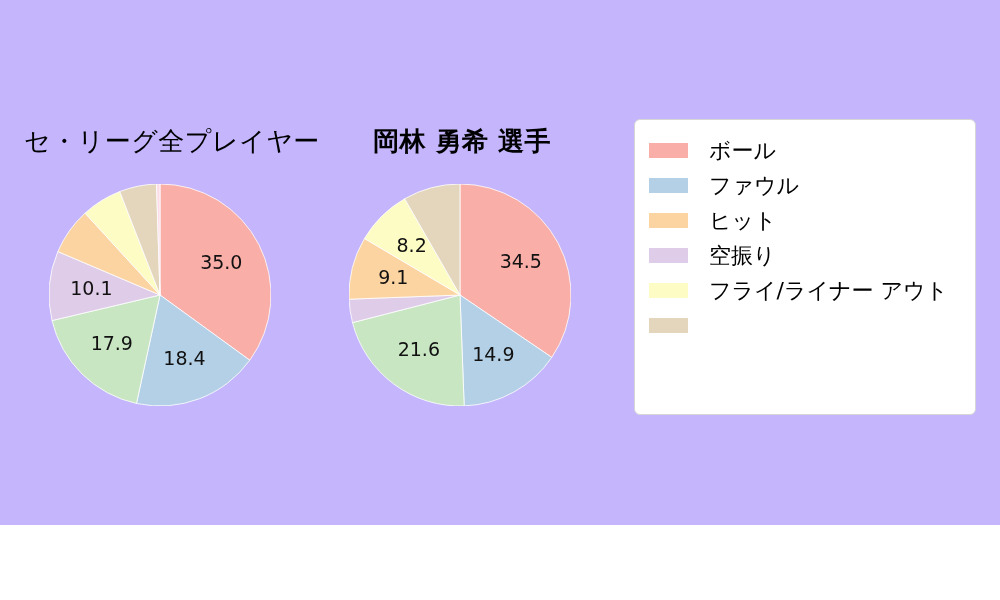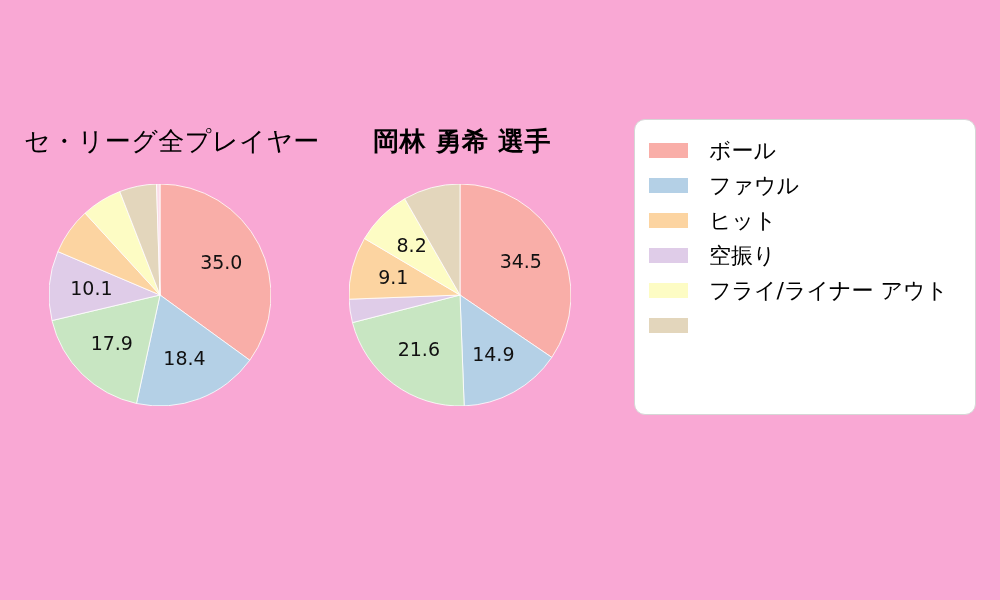--- a/index.html
+++ b/index.html
@@ -3,22 +3,22 @@
 <meta charset="utf-8">
 <style>
   html, body {
     margin: 0;
     padding: 0;
     background: #ffffff;
   }
   #stage {
     position: relative;
     width: 1000px;
-    height: 600px;
-    background: #f9a8d4;
+    height: 525px;
+    background: #c4b5fd;
     overflow: hidden;
     font-family: "DejaVu Sans", "Liberation Sans", sans-serif;
   }
 
   
   .panel-title {
     position: absolute;
     font-size: 26px;
     color: #000000;
     white-space: nowrap;
@@ -48,21 +48,21 @@
 
   
   #legend {
     position: absolute;
     left: 634px;
     top: 119px;
     width: 342px;
     height: 296px;
     background: #ffffff;
     border: 1px solid #d6d6d6;
-    border-radius: 11px;
+    border-radius: 6px;
     box-sizing: border-box;
     padding: 13px 0 0 0;
     text-align: center;
   }
   .legend-row {
     display: flex;
     align-items: center;
     height: 35px;
     padding-left: 14px;
   }

